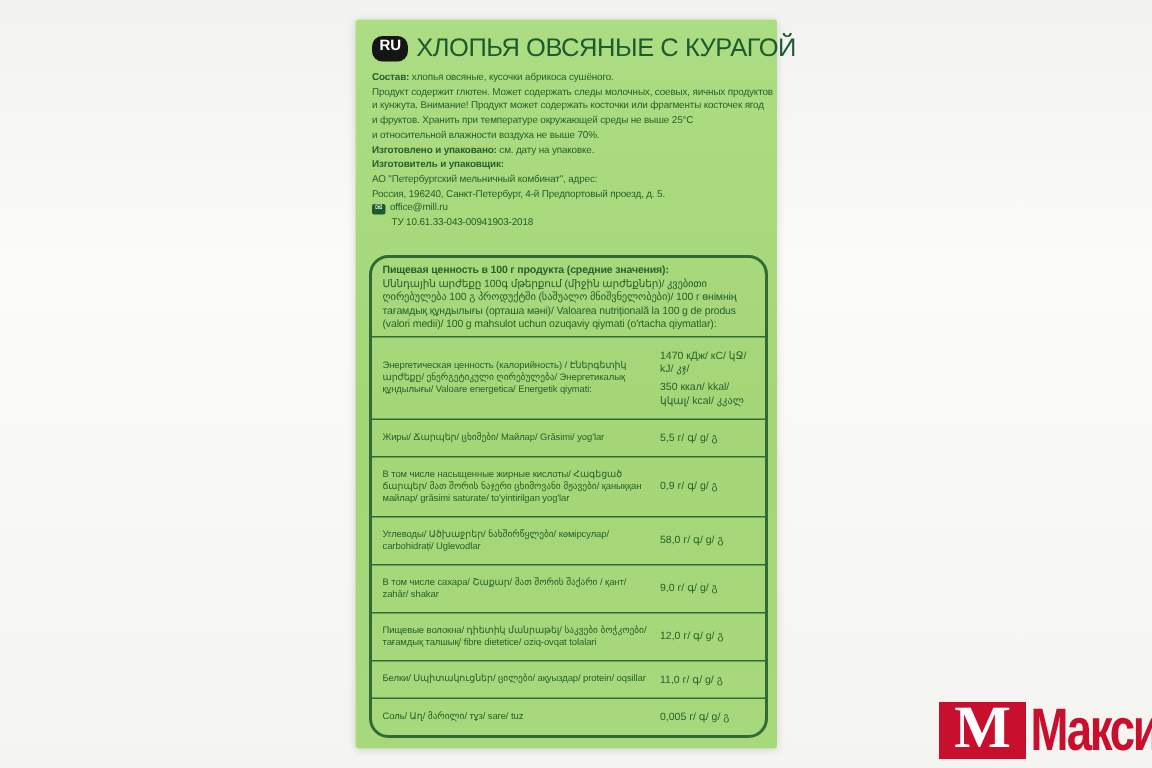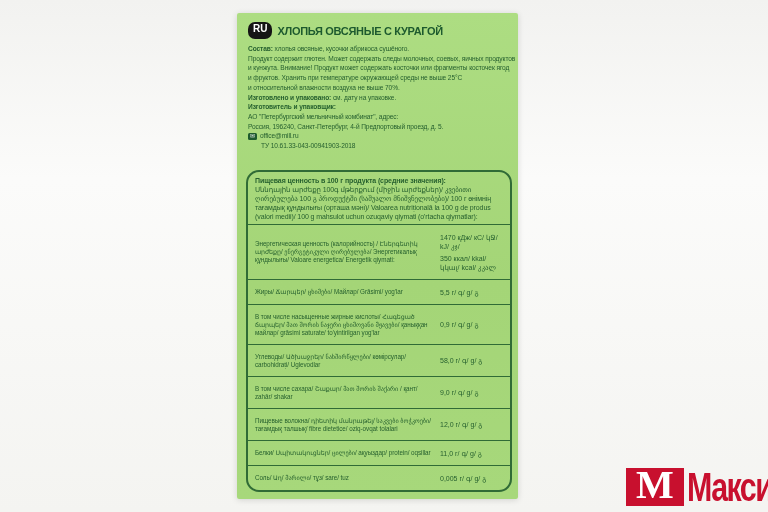--- a/index.html
+++ b/index.html
@@ -12,21 +12,21 @@
   .package{
     position:absolute;left:237px;top:13px;width:281px;height:486px;
     background:linear-gradient(180deg,#addd82 0%,#a4d577 55%,#a7d87b 100%);
     box-shadow:0 1px 6px rgba(0,0,0,.14);border-radius:2px;
   }
   .pkg-header{display:flex;align-items:center;gap:5px;padding:9px 6px 0 11px;}
   .ru-badge{
     background:#151515;color:#fff;font-weight:bold;font-size:10px;line-height:1;
     padding:2px 5px 5px;border-radius:7px;flex:0 0 auto;
   }
-  .title{font-weight:bold;font-size:11px;letter-spacing:-.3px;color:#1d5a2e;white-space:nowrap;}
+  .title{font-weight:normal;font-size:17px;letter-spacing:-.3px;color:#1d5a2e;white-space:nowrap;}
   .info{padding:5px 4px 0 11px;font-size:6.6px;letter-spacing:-.1px;line-height:9.7px;color:#26602f;}
   .info .line{white-space:nowrap;}
   .info b{font-weight:bold;}
   .mail-icon{
     display:inline-flex;align-items:center;justify-content:center;
     width:9px;height:7px;background:#1d5a2e;color:#fff;border-radius:1.5px;
     font-size:6px;line-height:1;margin-right:3px;
   }
   .tu-line{padding-left:13px;}
   

